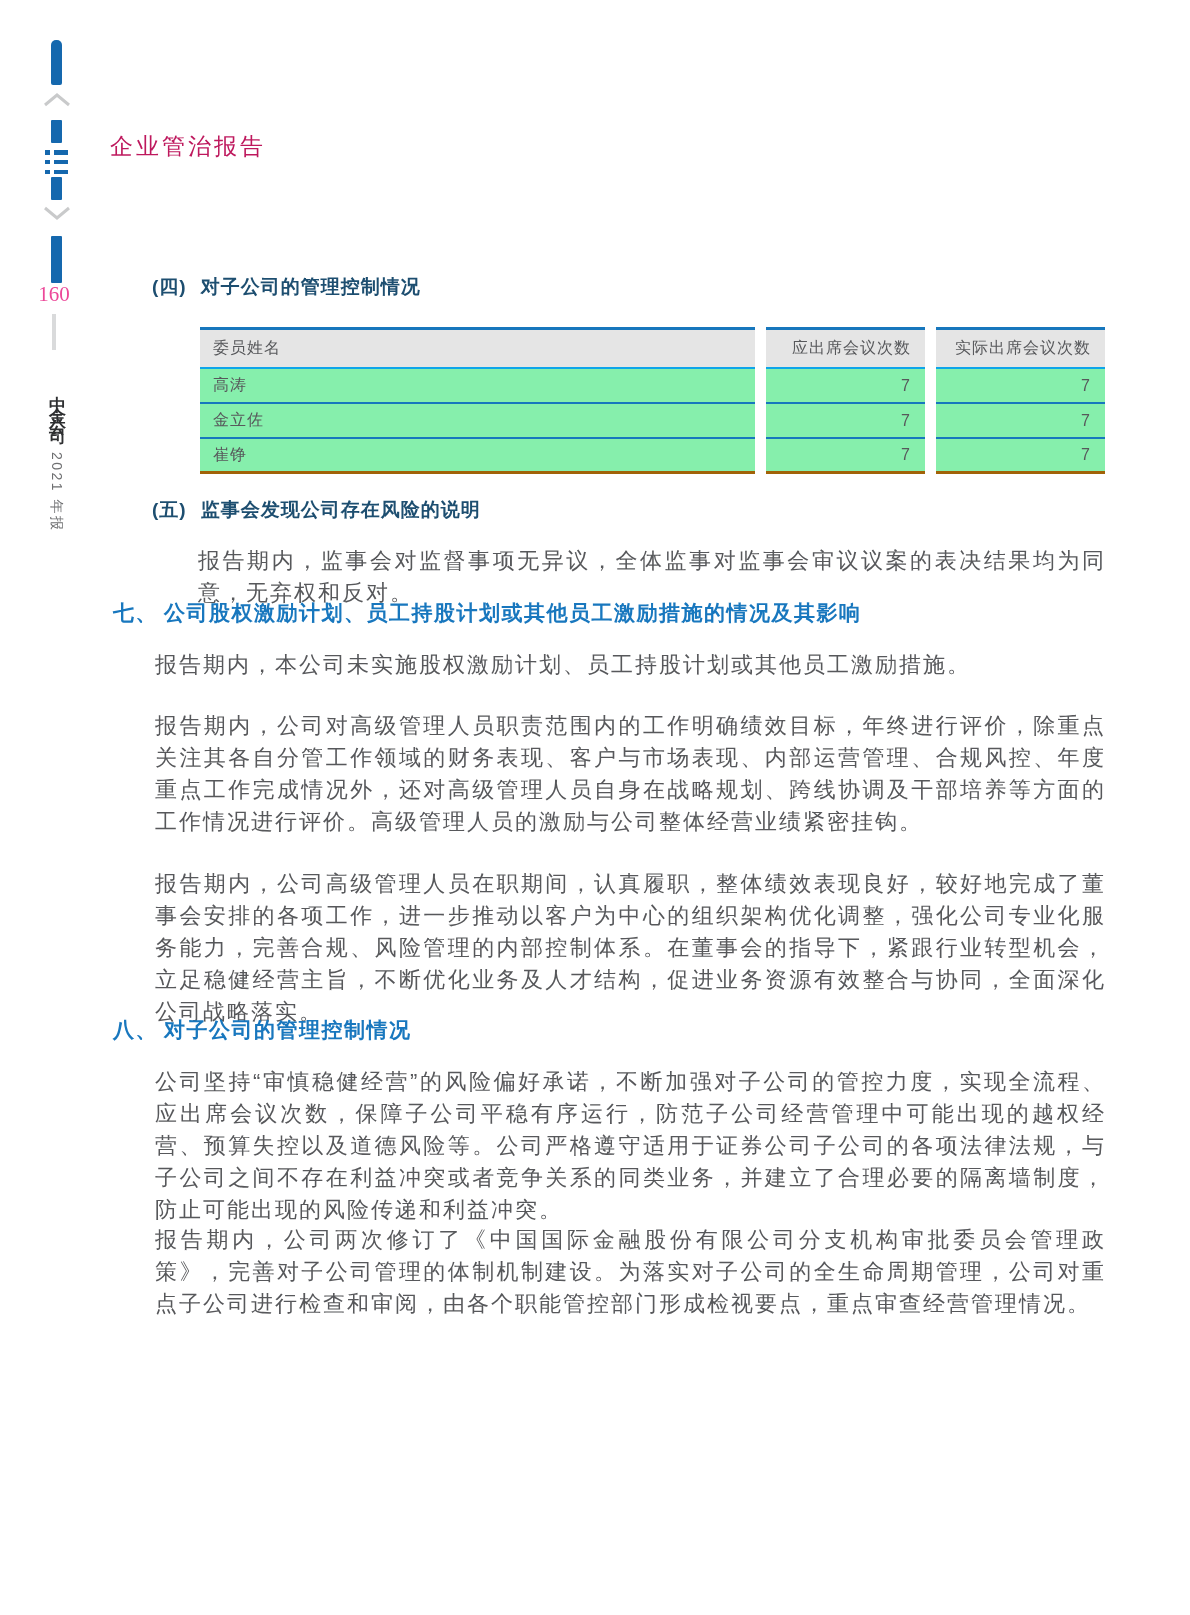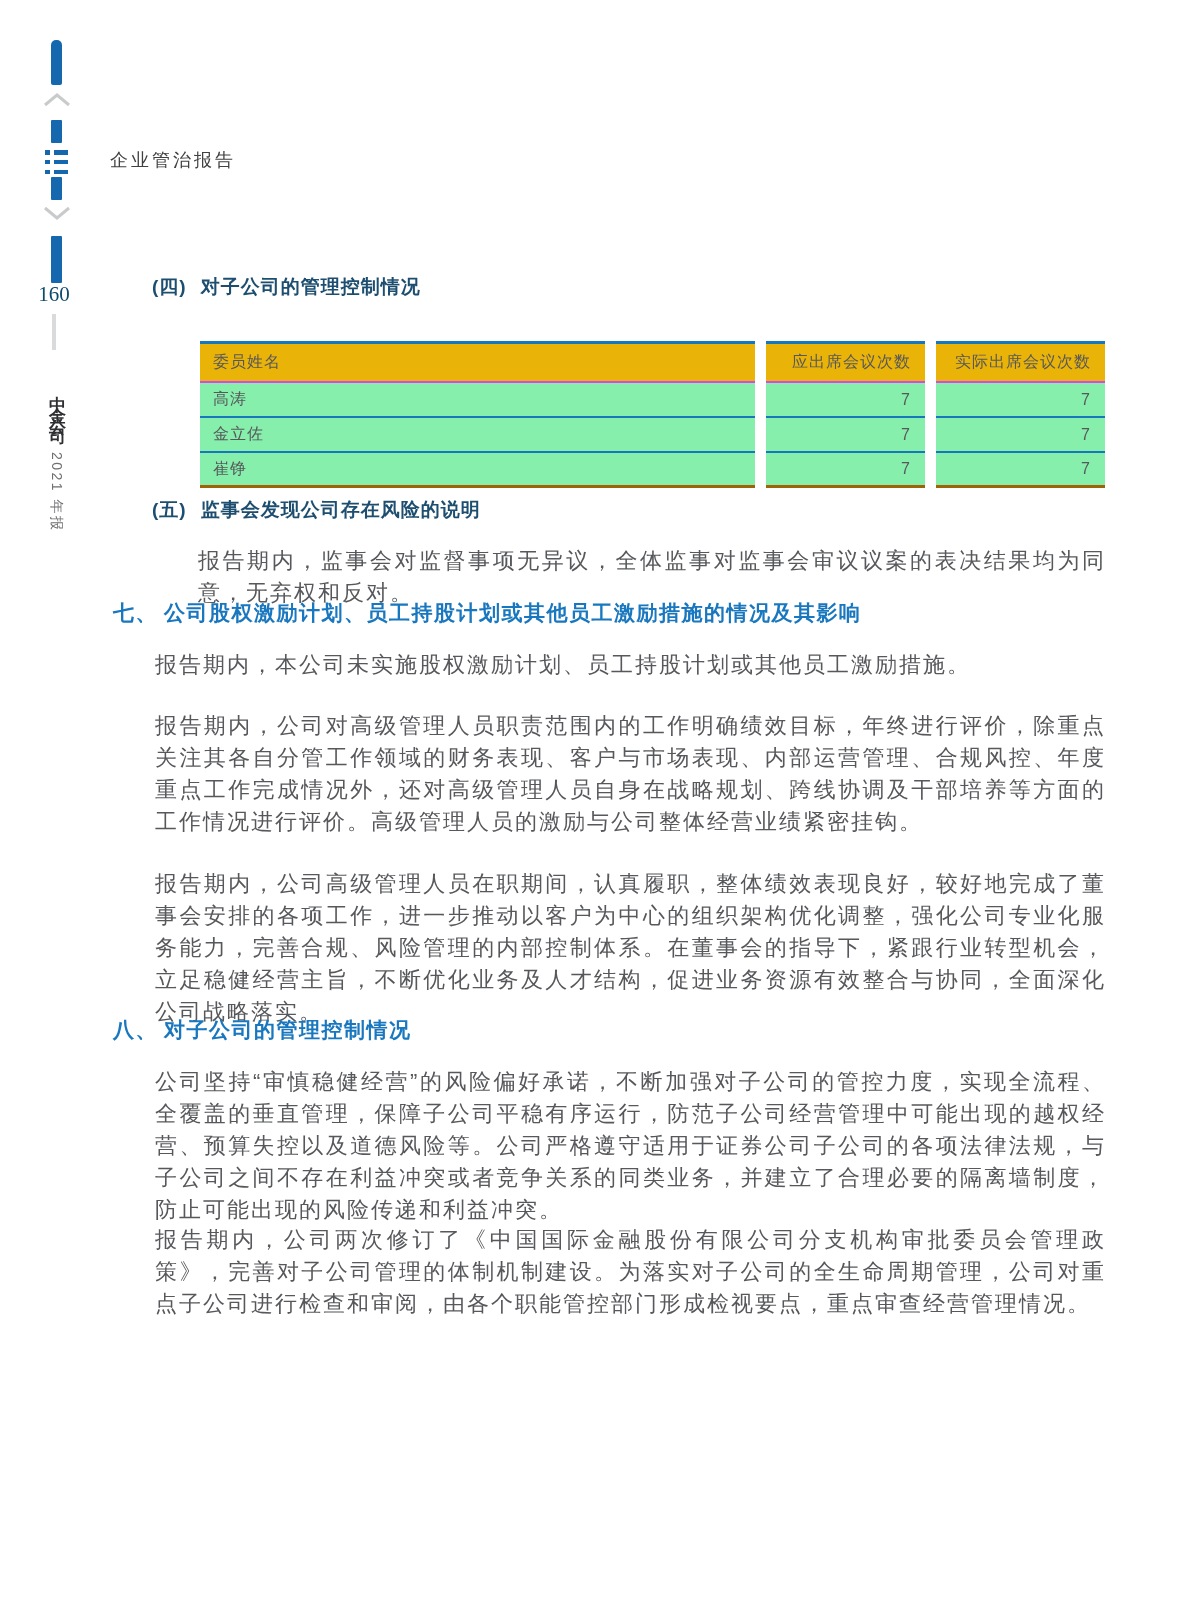--- a/index.html
+++ b/index.html
@@ -47,21 +47,21 @@
   .list-icon .ln  { width: 14px; height: 4.5px; background: #1568AE; }
 
   .page-number {
     position: absolute;
     left: 33px;
     top: 282px;
     width: 42px;
     text-align: center;
     font-family: "Liberation Serif", "DejaVu Serif", serif;
     font-size: 21px;
-    color: #0c4a6e;
+    color: #ec4899;
   }
   .tick-line {
     position: absolute;
     left: 52px;
     top: 314px;
     width: 4px;
     height: 36px;
     background: #D9DADB;
   }
   .vertical-brand {
@@ -91,24 +91,24 @@
     font-size: 14px;
     color: #6E6F71;
     letter-spacing: 2.5px;
     text-orientation: sideways;
   }
 
   
   .header-title {
     position: absolute;
     left: 110px;
-    top: 148px;
+    top: 131px;
     font-family: "Liberation Serif", "DejaVu Serif", serif;
-    font-size: 18px;
-    color: #404040;
+    font-size: 23px;
+    color: #be185d;
     letter-spacing: 3px;
   }
 
   
   .subheading {
     position: absolute;
     left: 152px;
     display: flex;
     gap: 14px;
     font-size: 19px;
@@ -144,28 +144,27 @@
     position: absolute;
     left: 200px;
     top: 327px;
     display: grid;
     grid-template-columns: 555px 159px 169px;
     column-gap: 11px;
     font-size: 16px;
     color: #57585B;
   }
   .gov-table .th {
-    background: #eab308;
+    background: #e5e5e5;
     border-top: 3px solid #1777BD;
-    border-bottom: 2px solid #d946ef;
+    border-bottom: 2px solid #0ea5e9;
     height: 37px;
     display: flex;
     align-items: center;
     letter-spacing: 1px;
-    margin-top: 14px;
   }
   .gov-table .td {
     background: #86efac;
     border-bottom: 2px solid #1777BD;
     height: 33px;
     display: flex;
     align-items: center;
     letter-spacing: 1px;
   }
   .gov-table .td.last { border-bottom: 3px solid #a16207; height: 32px; }
@@ -245,16 +244,16 @@
     <span>公司股权激励计划、员工持股计划或其他员工激励措施的情况及其影响</span>
   </div>
   <div class="para indent1" style="top:710px">报告期内，公司对高级管理人员职责范围内的工作明确绩效目标，年终进行评价，除重点关注其各自分管工作领域的财务表现、客户与市场表现、内部运营管理、合规风控、年度重点工作完成情况外，还对高级管理人员自身在战略规划、跨线协调及干部培养等方面的工作情况进行评价。高级管理人员的激励与公司整体经营业绩紧密挂钩。</div>
   <div class="para indent1" style="top:649px">报告期内，本公司未实施股权激励计划、员工持股计划或其他员工激励措施。</div>
   <div class="para indent1" style="top:868px">报告期内，公司高级管理人员在职期间，认真履职，整体绩效表现良好，较好地完成了董事会安排的各项工作，进一步推动以客户为中心的组织架构优化调整，强化公司专业化服务能力，完善合规、风险管理的内部控制体系。在董事会的指导下，紧跟行业转型机会，立足稳健经营主旨，不断优化业务及人才结构，促进业务资源有效整合与协同，全面深化公司战略落实。</div>
 
   <div class="majorheading" style="top:1016px">
     <span>八、</span>
     <span>对子公司的管理控制情况</span>
   </div>
-  <div class="para indent1" style="top:1066px">公司坚持“审慎稳健经营”的风险偏好承诺，不断加强对子公司的管控力度，实现全流程、全覆盖的垂直管理，保障子公司平稳有序运行，防范子公司经营管理中可能出现的越权经营、预算失控以及道德风险等。公司严格遵守适用于证券公司子公司的各项法律法规，与子公司之间不存在利益冲突或者竞争关系的同类业务，并建立了合理必要的隔离墙制度，防止可能出现的风险传递和利益冲突。</div>
+  <div class="para indent1" style="top:1066px">公司坚持“审慎稳健经营”的风险偏好承诺，不断加强对子公司的管控力度，实现全流程、应出席会议次数，保障子公司平稳有序运行，防范子公司经营管理中可能出现的越权经营、预算失控以及道德风险等。公司严格遵守适用于证券公司子公司的各项法律法规，与子公司之间不存在利益冲突或者竞争关系的同类业务，并建立了合理必要的隔离墙制度，防止可能出现的风险传递和利益冲突。</div>
   <div class="para indent1" style="top:1224px">报告期内，公司两次修订了《中国国际金融股份有限公司分支机构审批委员会管理政策》，完善对子公司管理的体制机制建设。为落实对子公司的全生命周期管理，公司对重点子公司进行检查和审阅，由各个职能管控部门形成检视要点，重点审查经营管理情况。</div>
 
 </div>
 
 </body></html>

